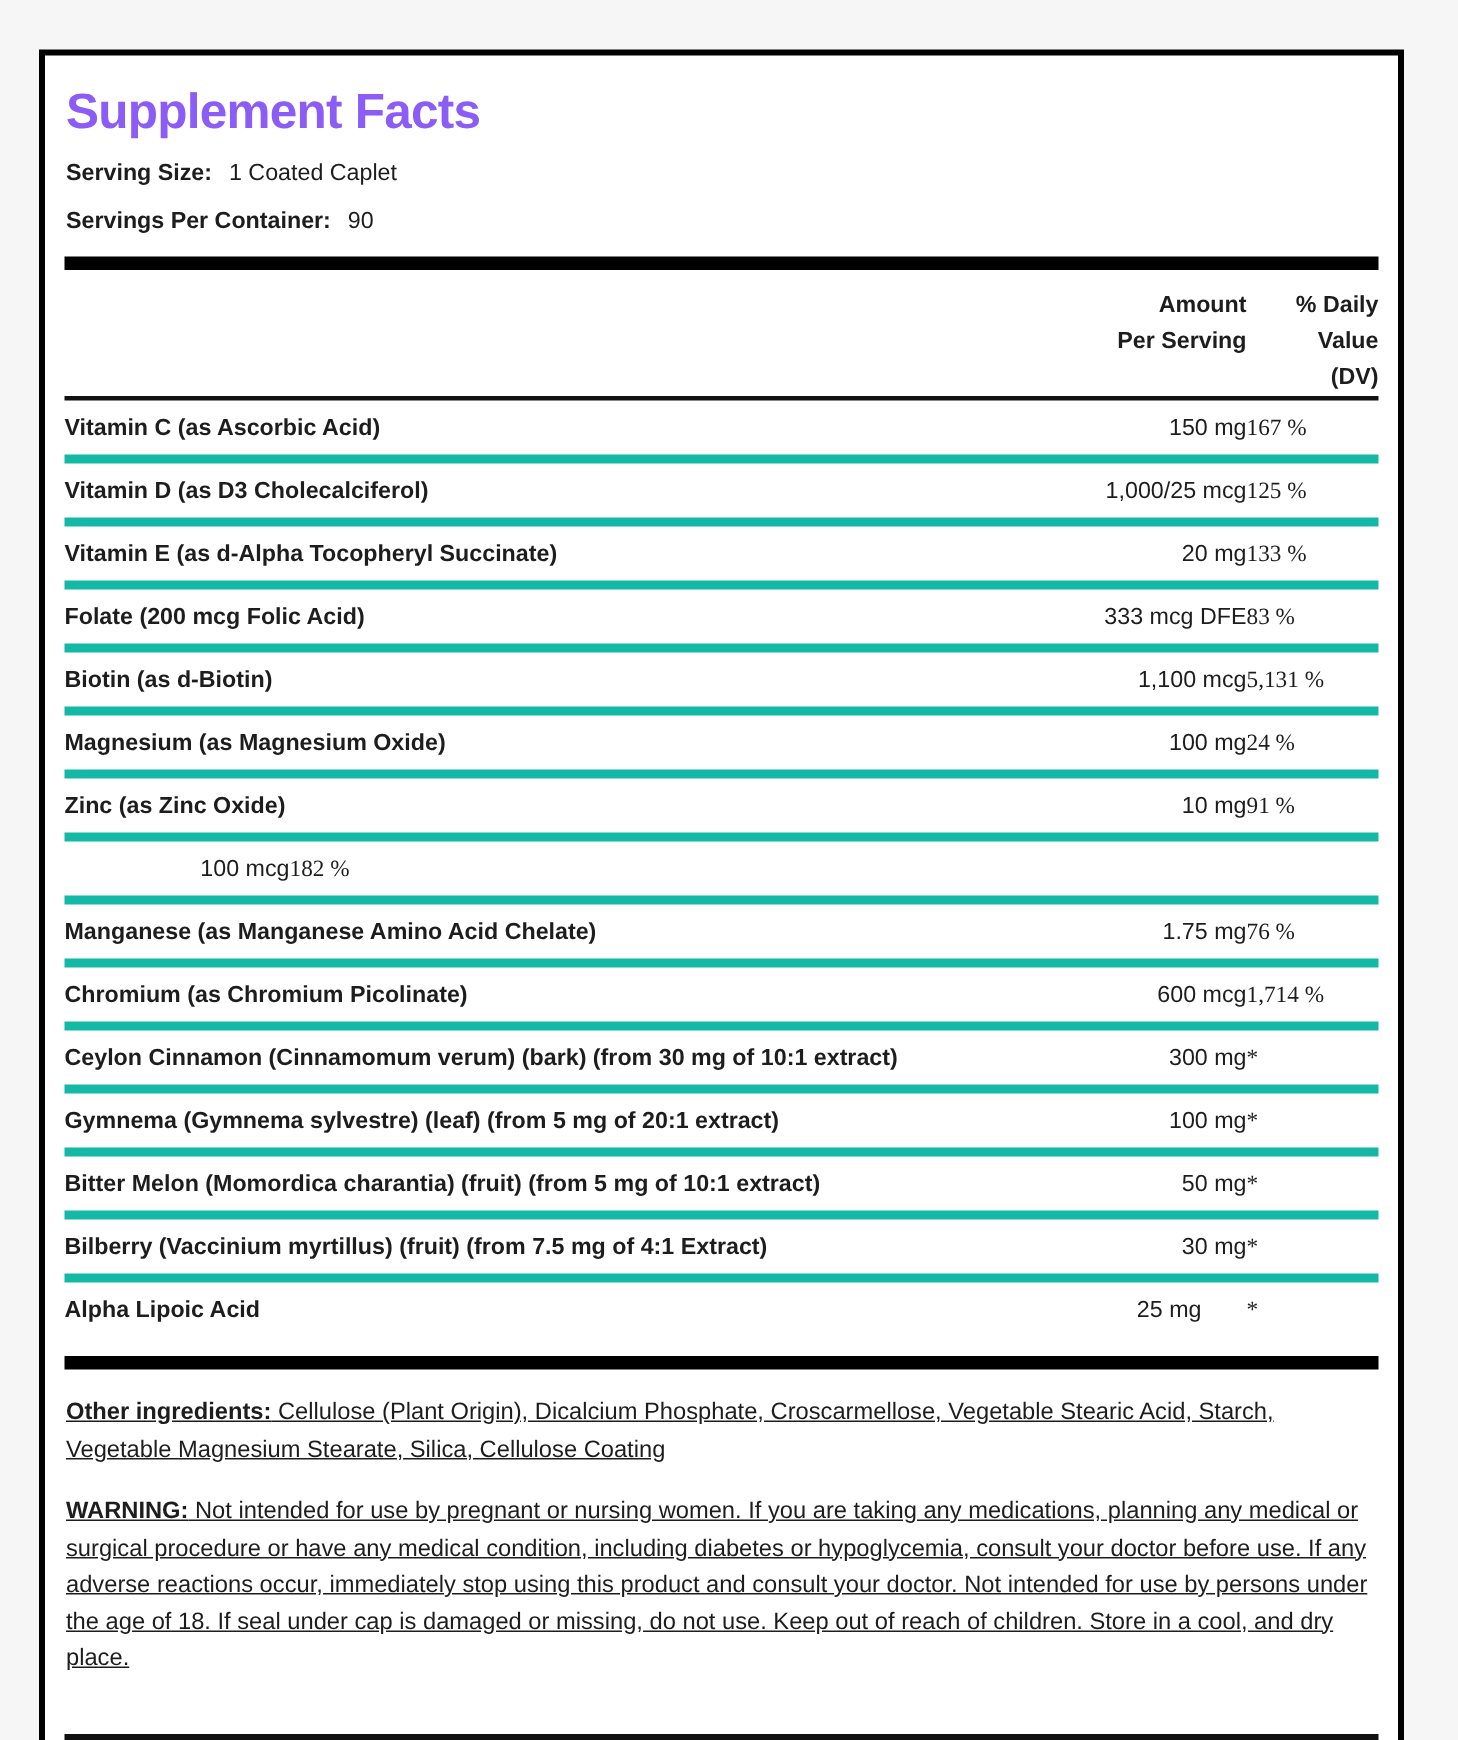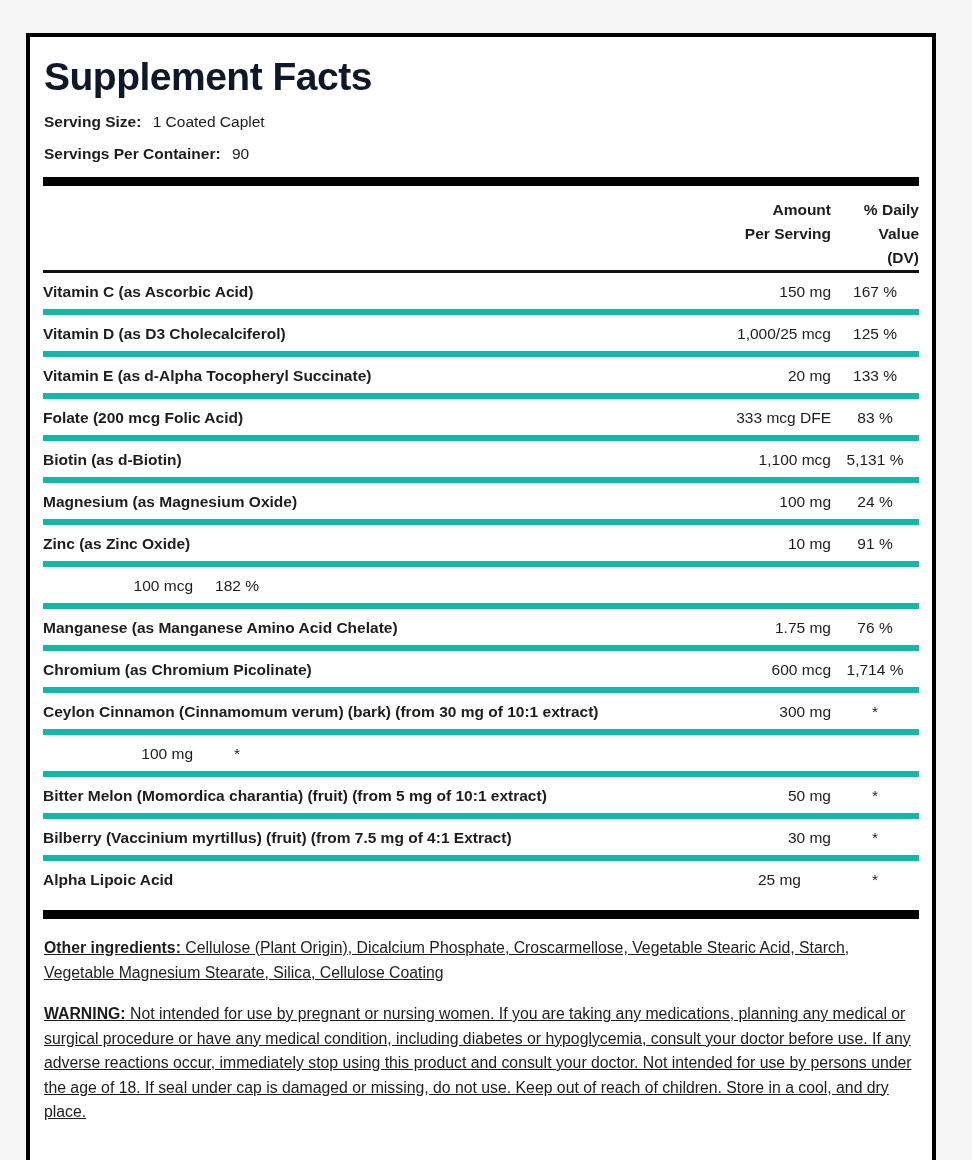--- a/index.html
+++ b/index.html
@@ -13,25 +13,25 @@
   }
   .panel {
     width: 910px;
     min-height: 1121px;
     margin: 33px 0 0 26px;
     background: #ffffff;
     border: 4px solid #000000;
     padding: 12px 13px 14px 13px;
   }
   .title {
-    font-size: 39px;
+    font-size: 33px;
     font-weight: bold;
     letter-spacing: -0.5px;
     margin: 6px 0 12px 1px;
-    color: #0f172a;
+    color: #8b5cf6;
   }
   .serving-line {
     font-size: 15.5px;
     margin: 11px 0 0 1px;
     line-height: 21px;
   }
   .serving-line .lbl { font-weight: bold; }
   .serving-line .val { margin-left: 7px; }
   .bar-thick {
     height: 9px;
@@ -59,21 +59,21 @@
     display: flex;
     align-items: baseline;
     padding: 10px 0 9px 0;
     border-bottom: 6px solid #14b8a6;
     font-size: 15.5px;
     line-height: 17px;
   }
   .row:last-child { border-bottom: none; gap: 30px; }
   .row-name { flex: 1; font-weight: bold; padding-right: 8px; }
   .row-amount { width: 150px; text-align: right; }
-  .row-dv { width: 88px; text-align: center; }
+  .row-dv { width: 88px; text-align: left; font-family: Liberation Serif, serif; }
   .para {
     font-size: 15.8px;
     line-height: 24.5px;
     margin: 17px 1px 0 1px;
     text-decoration: underline;
   }
   .para .lbl { font-weight: bold; }
   .line-medium {
     height: 4px;
     background: #111111;
@@ -172,20 +172,21 @@
         <span class="row-dv">1,714 %</span>
       </div>
 
       <div class="row">
         <span class="row-name">Ceylon Cinnamon (Cinnamomum verum) (bark) (from 30 mg of 10:1 extract)</span>
         <span class="row-amount">300 mg</span>
         <span class="row-dv">*</span>
       </div>
 
       <div class="row">
+        <span class="row-name">Gymnema (Gymnema sylvestre) (leaf) (from 5 mg of 20:1 extract)</span>
         <span class="row-amount">100 mg</span>
         <span class="row-dv">*</span>
       </div>
 
       <div class="row">
         <span class="row-name">Bitter Melon (Momordica charantia) (fruit) (from 5 mg of 10:1 extract)</span>
         <span class="row-amount">50 mg</span>
         <span class="row-dv">*</span>
       </div>
 

